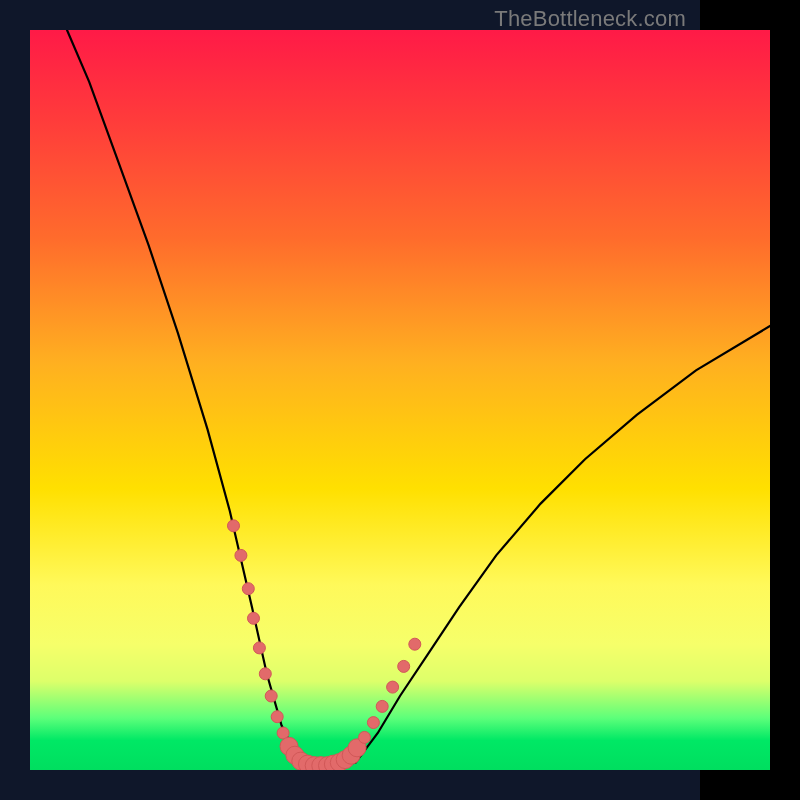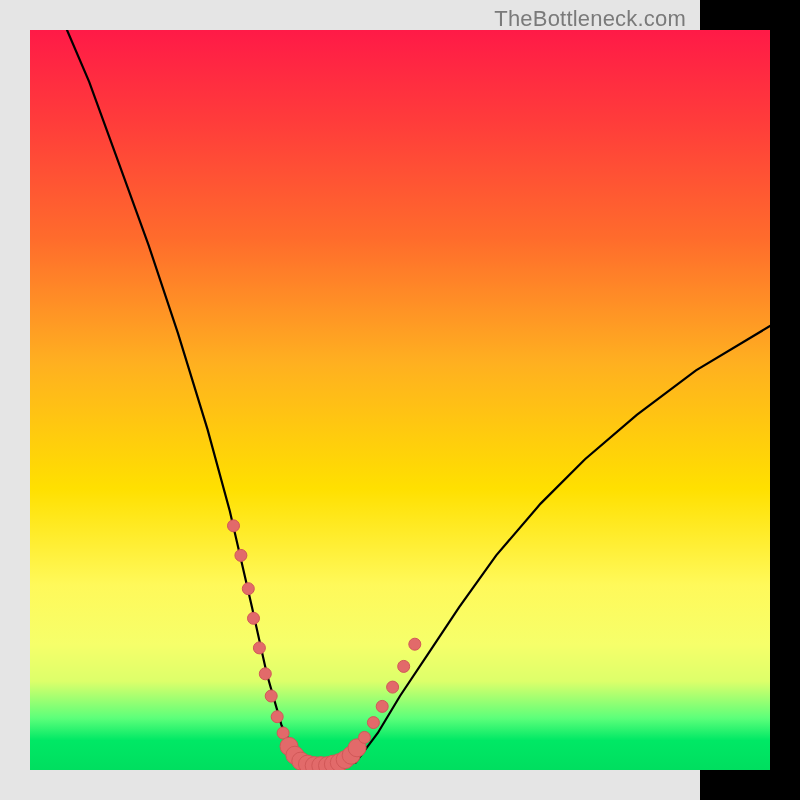--- a/index.html
+++ b/index.html
@@ -8,21 +8,21 @@
     width: 800px;
     height: 800px;
     background: #000;
     overflow: hidden;
     font-family: Arial, Helvetica, sans-serif;
   }
   .frame {
     position: relative;
     width: 700px;
     height: 800px;
-    background: #e5e5e5;
+    background: #0f172a;
   }
   .plot-area {
     position: absolute;
     left: 30px;
     top: 30px;
     width: 740px;
     height: 740px;
     
     background: linear-gradient(
       to bottom,

